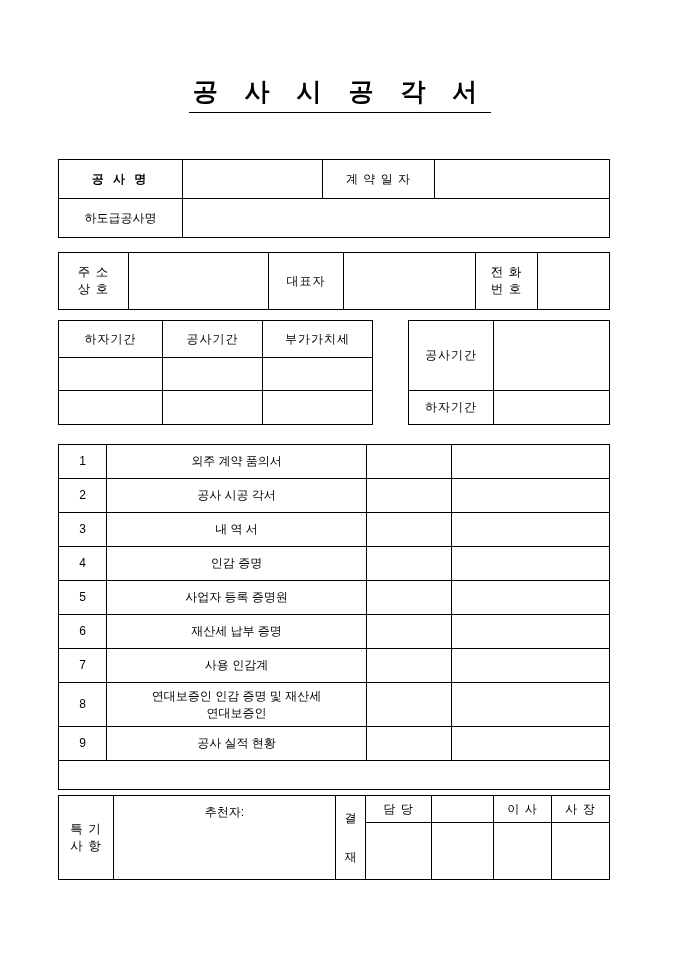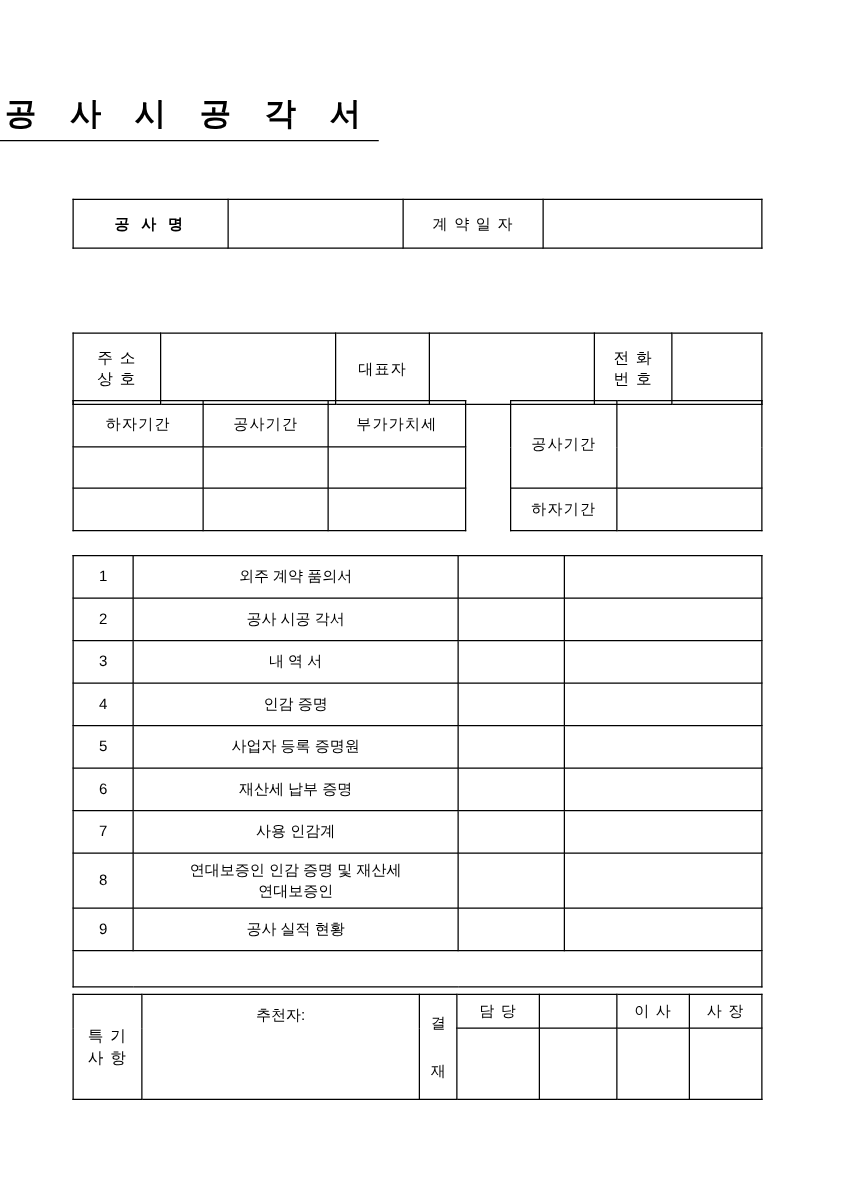--- a/index.html
+++ b/index.html
@@ -20,21 +20,21 @@
     height: 962px;
     position: relative;
     box-sizing: border-box;
   }
   
   .title-wrap {
     position: absolute;
     top: 78px;
     left: 0;
     width: 680px;
-    text-align: left;
+    text-align: center;
   }
   .doc-title {
     display: inline-block;
     font-size: 25px;
     font-weight: bold;
     letter-spacing: 10px;
     padding: 0 4px 6px 4px;
     border-bottom: 1.5px solid #000;
     line-height: 1.1;
   }
@@ -73,21 +73,21 @@
     padding-left: 8px;
   }
   .two-line {
     line-height: 1.25;
   }
   
   .block {
     position: absolute;
   }
   #block-top    { left: 58px; top: 159px; }
-  #block-addr   { left: 58px; top: 252px; margin-top: 14px; }
+  #block-addr   { left: 58px; top: 252px; }
   #block-amount { left: 58px; top: 320px; }
   #block-docs   { left: 58px; top: 444px; }
   #block-sign   { left: 58px; top: 795px; }
 
   .vert-2line {
     line-height: 1.3;
   }
 </style>
 </head>
 <body>
@@ -105,20 +105,24 @@
         <col style="width:140px">
         <col style="width:112px">
         <col style="width:175px">
       </colgroup>
       <tbody>
           <tr>
         <td style="height:38px" class="lbl">공   사   명</td>
         <td></td>
         <td class="lbl2">계 약 일 자</td>
         <td></td>
+      </tr>
+      <tr>
+        <td style="height:38px" class="lbl-tight">하도급공사명</td>
+        <td colspan="3"></td>
       </tr>
     </tbody>
       </table>
   </div>
 
   <div class="block" id="block-addr">
     <table class="grid">
       <colgroup>
         <col style="width:70px">
         <col style="width:140px">

